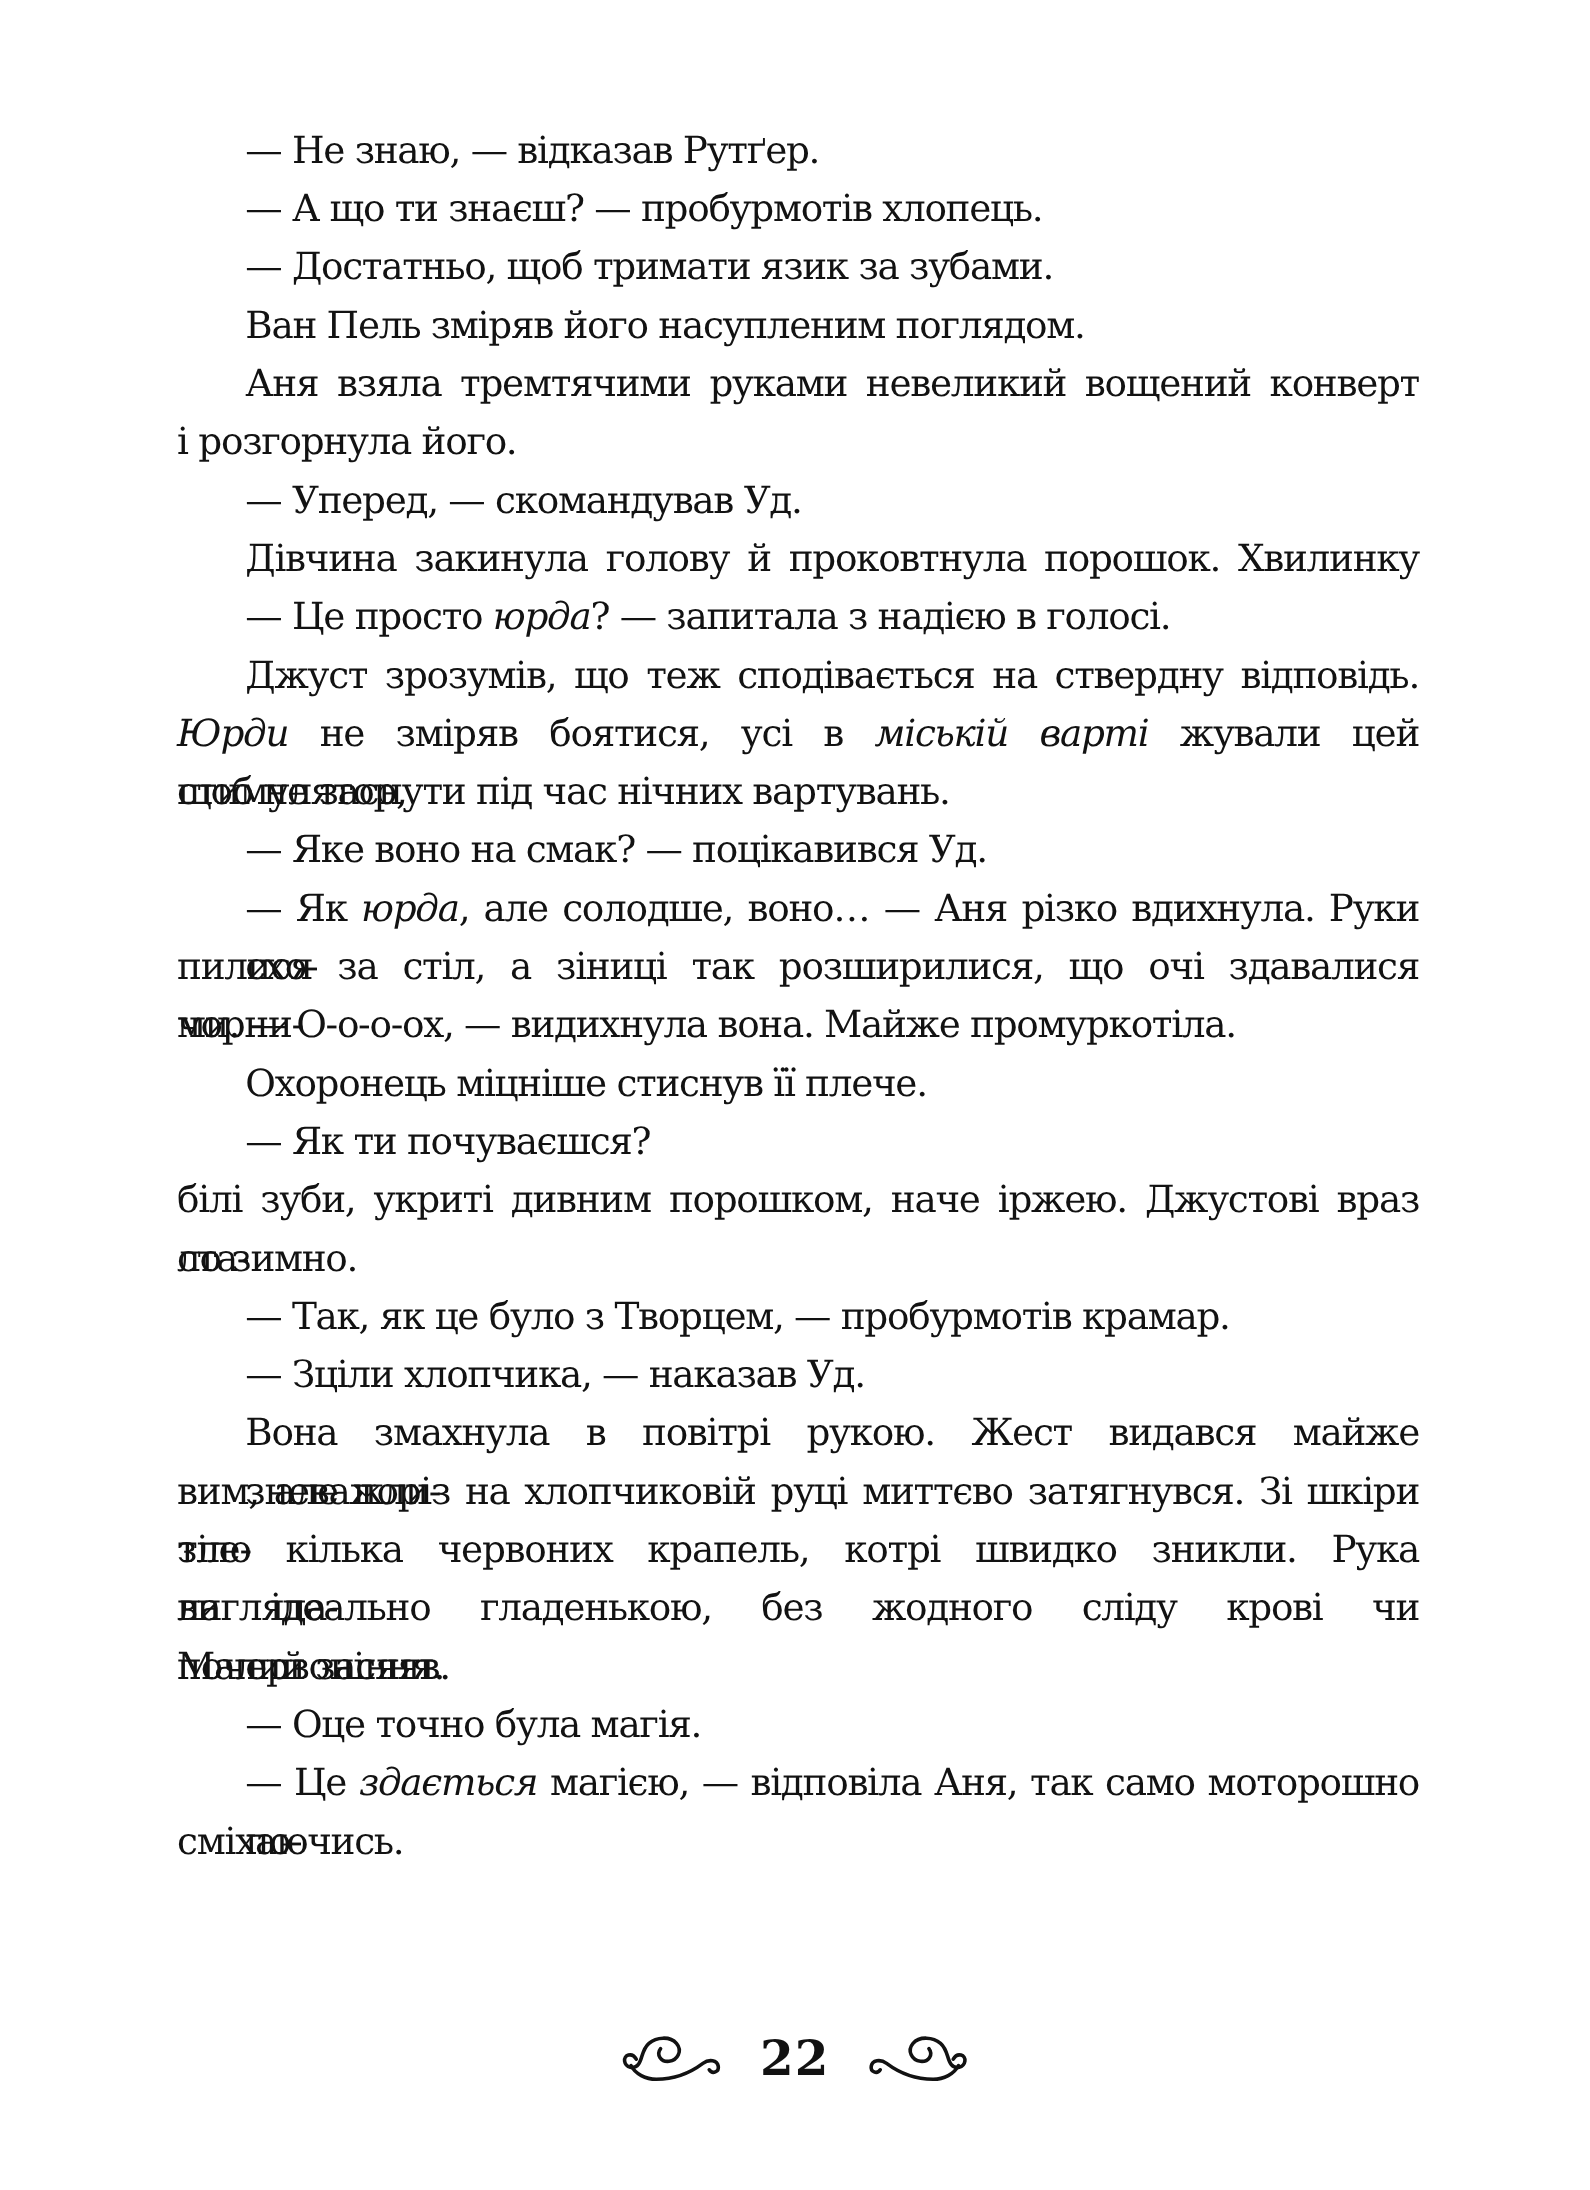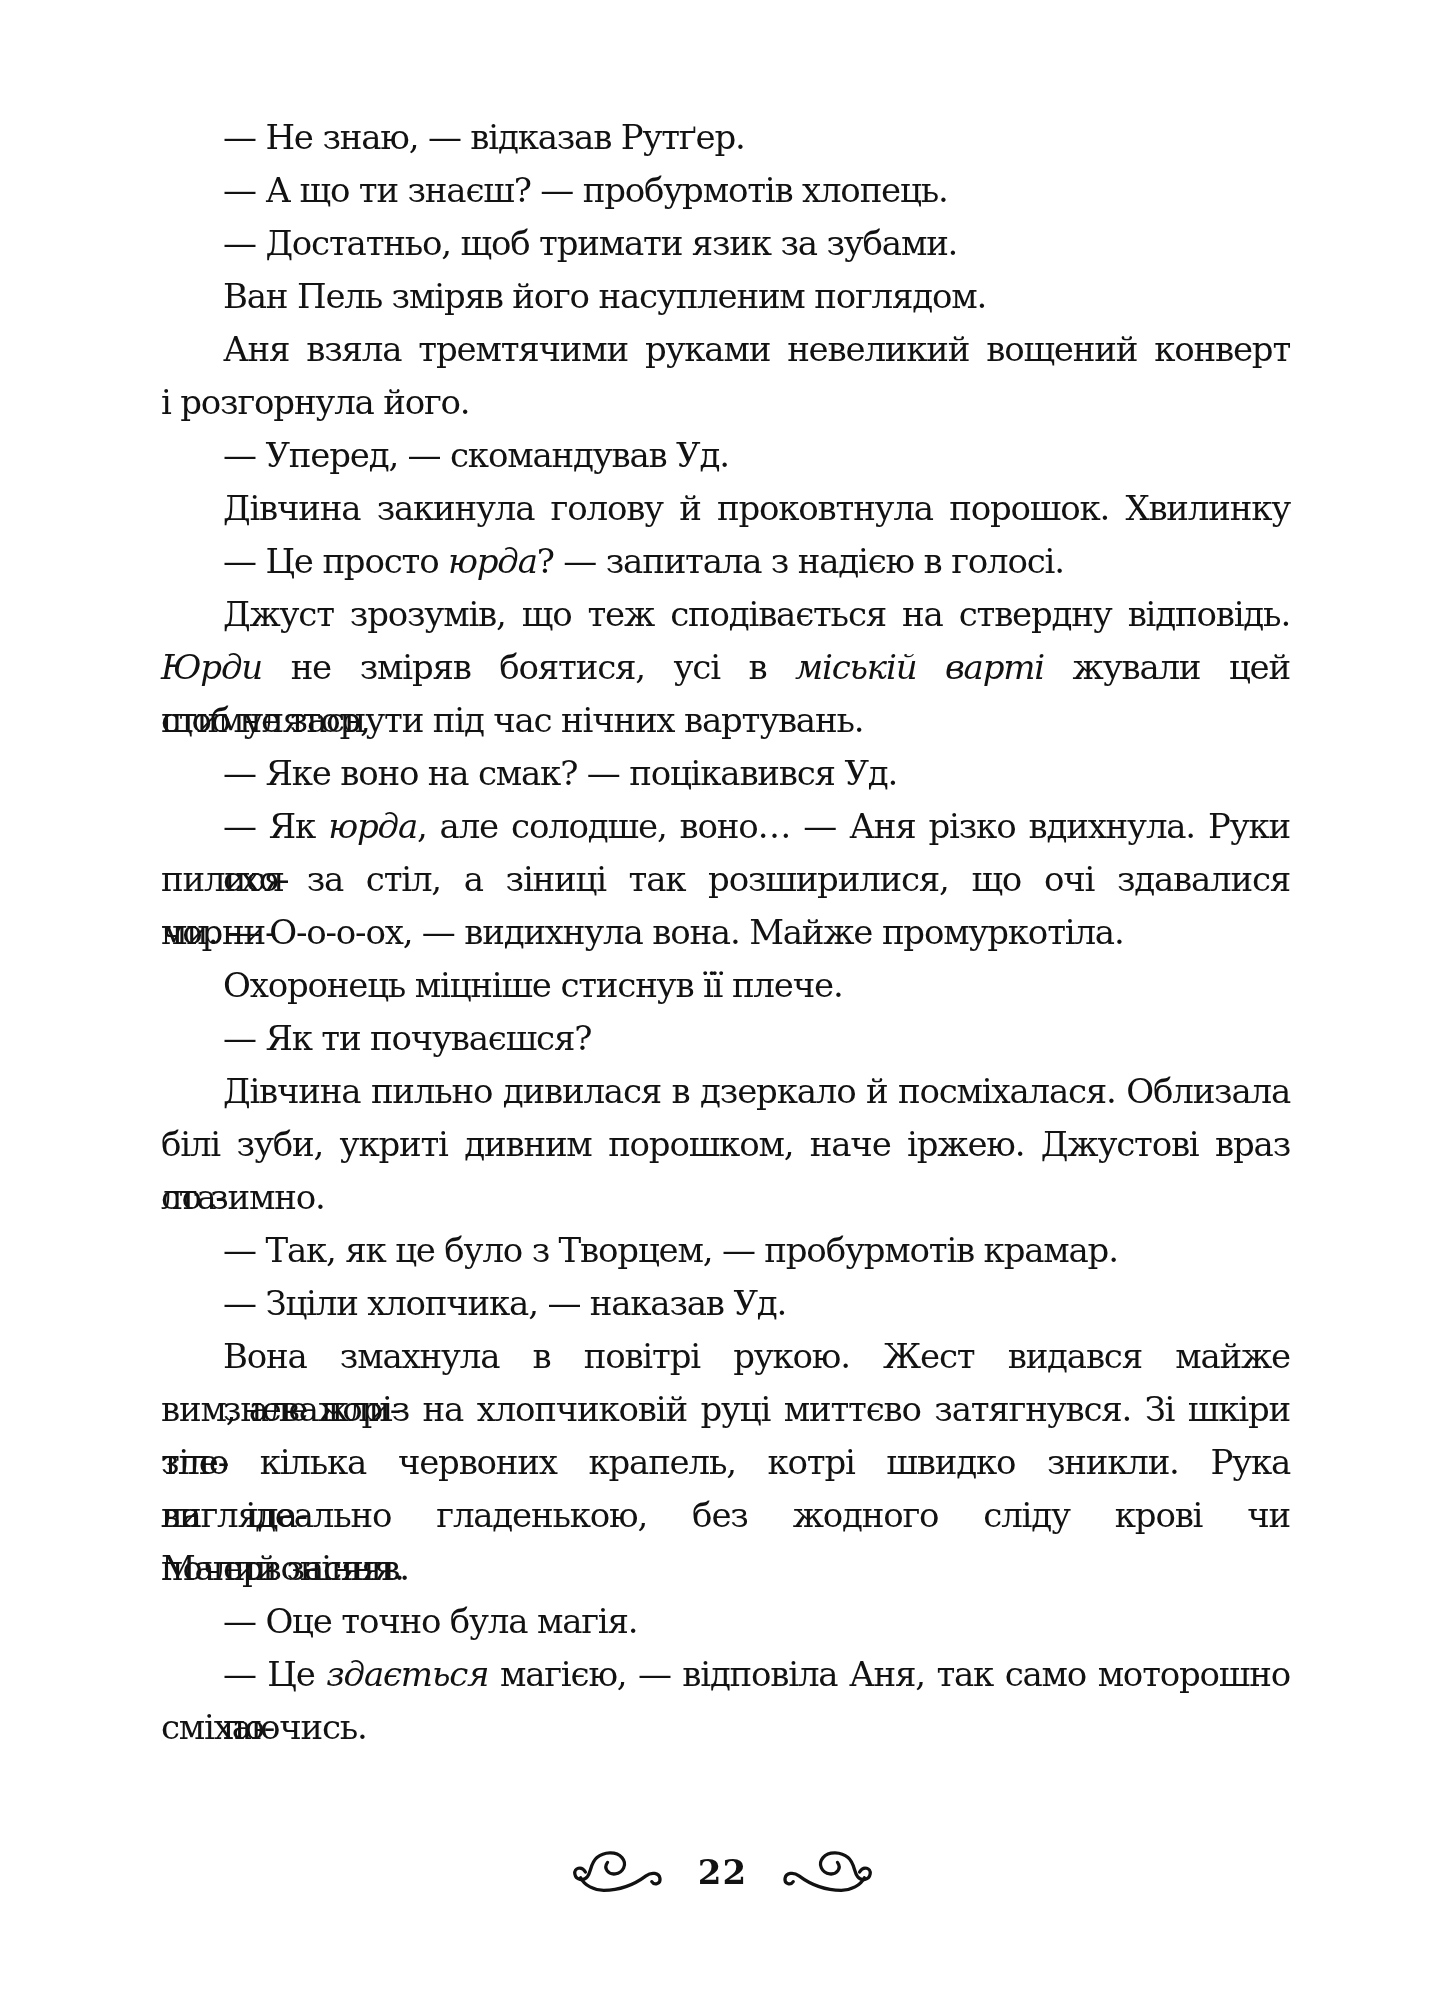--- a/index.html
+++ b/index.html
@@ -35,21 +35,21 @@
   .footer{
     position:absolute;
     left:0;top:1842px;
     width:1445px;height:60px;
     display:flex;
     align-items:center;
     justify-content:center;
     gap:27px;
   }
   .pagenum{
-    font-size:34px;
+    font-size:44px;
     font-weight:700;
     letter-spacing:1px;
     line-height:60px;
   }
   .flourish{ display:block; }
 </style>
 </head>
 <body>
 
 <div class="page">
@@ -66,21 +66,20 @@
       <div class="line ind"><span>— Це просто </span><em>юрда</em><span>? — запитала з надією в голосі.</span></div>
       <div class="line ind j"><span>Джуст зрозумів, що теж сподівається на ствердну відповідь.</span></div>
       <div class="line j"><em>Юрди</em><span> не зміряв боятися, усі в </span><em>міській варті</em><span> жували цей стимулятор,</span></div>
       <div class="line"><span>щоб не заснути під час нічних вартувань.</span></div>
       <div class="line ind"><span>— Яке воно на смак? — поцікавився Уд.</span></div>
       <div class="line ind j"><span>— Як </span><em>юрда</em><span>, але солодше, воно… — Аня різко вдихнула. Руки схо-</span></div>
       <div class="line j"><span>пилися за стіл, а зіниці так розширилися, що очі здавалися чорни-</span></div>
       <div class="line"><span>ми. — О-о-о-ох, — видихнула вона. Майже промуркотіла.</span></div>
       <div class="line ind"><span>Охоронець міцніше стиснув її плече.</span></div>
       <div class="line ind"><span>— Як ти почуваєшся?</span></div>
-      <div class="line ind j"><span>Дівчина пильно дивилася в дзеркало й посміхалася. Облизала</span></div>
       <div class="line j"><span>білі зуби, укриті дивним порошком, наче іржею. Джустові враз ста-</span></div>
       <div class="line"><span>ло зимно.</span></div>
       <div class="line ind"><span>— Так, як це було з Творцем, — пробурмотів крамар.</span></div>
       <div class="line ind"><span>— Зціли хлопчика, — наказав Уд.</span></div>
       <div class="line ind j"><span>Вона змахнула в повітрі рукою. Жест видався майже зневажли-</span></div>
       <div class="line j"><span>вим, але поріз на хлопчиковій руці миттєво затягнувся. Зі шкіри зле-</span></div>
       <div class="line j"><span>тіло кілька червоних крапель, котрі швидко зникли. Рука вигляда-</span></div>
       <div class="line j"><span>ла ідеально гладенькою, без жодного сліду крові чи почервоніння.</span></div>
       <div class="line"><span>Малий засяяв.</span></div>
       <div class="line ind"><span>— Оце точно була магія.</span></div>

